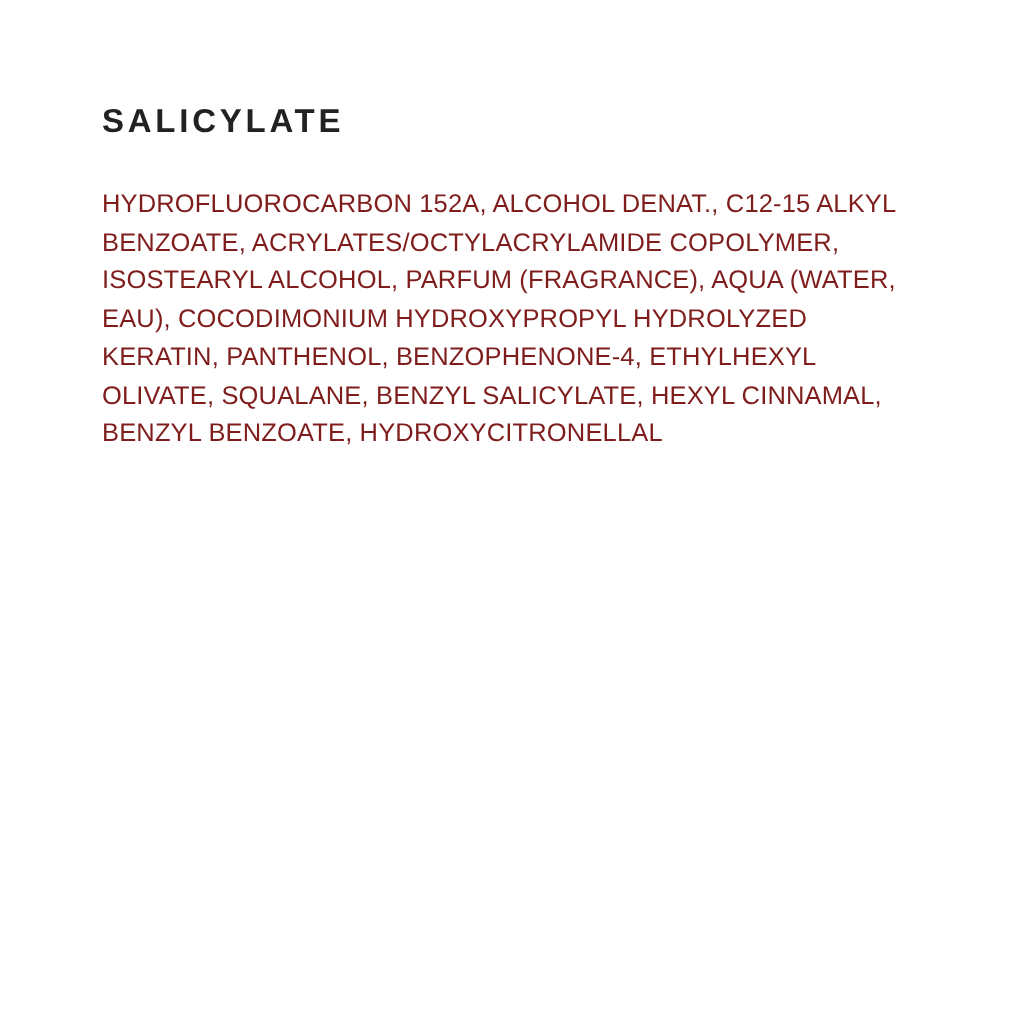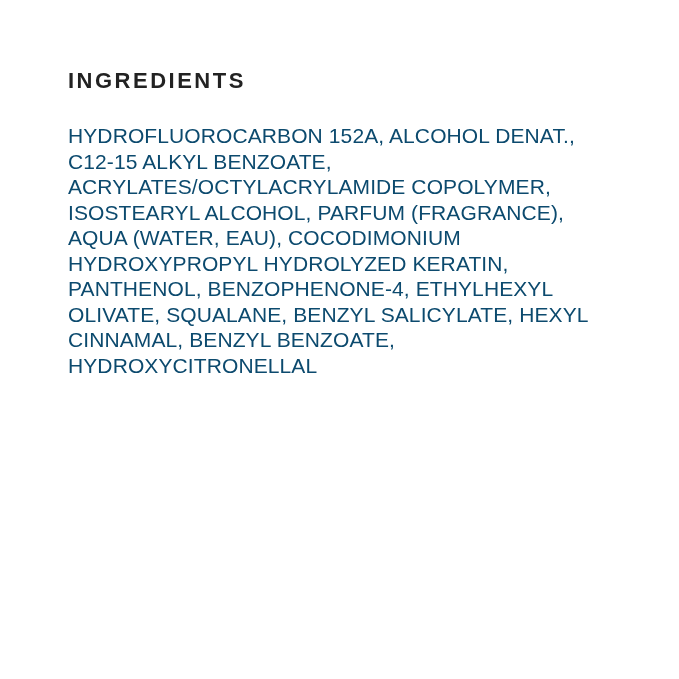--- a/index.html
+++ b/index.html
@@ -23,27 +23,27 @@
   .heading {
     font-size: 22px;
     font-weight: 700;
     letter-spacing: 2.5px;
     color: #222222;
     line-height: 22px;
     margin: 0 0 0 0;
   }
   .ingredients-text {
     margin-top: 31px;
-    font-size: 21px;
+    font-size: 17px;
     font-weight: 400;
     line-height: 25.5px;
     letter-spacing: 0.1px;
-    color: #0c4a6e;
+    color: #7f1d1d;
     max-width: 540px;
   }
 </style>
 </head>
 <body>
 
 <div class="panel">
-  <h1 class="heading">INGREDIENTS</h1>
+  <h1 class="heading">SALICYLATE</h1>
   <p class="ingredients-text">HYDROFLUOROCARBON 152A, ALCOHOL DENAT., C12-15 ALKYL BENZOATE, ACRYLATES/OCTYLACRYLAMIDE COPOLYMER, ISOSTEARYL ALCOHOL, PARFUM (FRAGRANCE), AQUA (WATER, EAU), COCODIMONIUM HYDROXYPROPYL HYDROLYZED KERATIN, PANTHENOL, BENZOPHENONE-4, ETHYLHEXYL OLIVATE, SQUALANE, BENZYL SALICYLATE, HEXYL CINNAMAL, BENZYL BENZOATE, HYDROXYCITRONELLAL</p>
 </div>
 
 </body></html>

